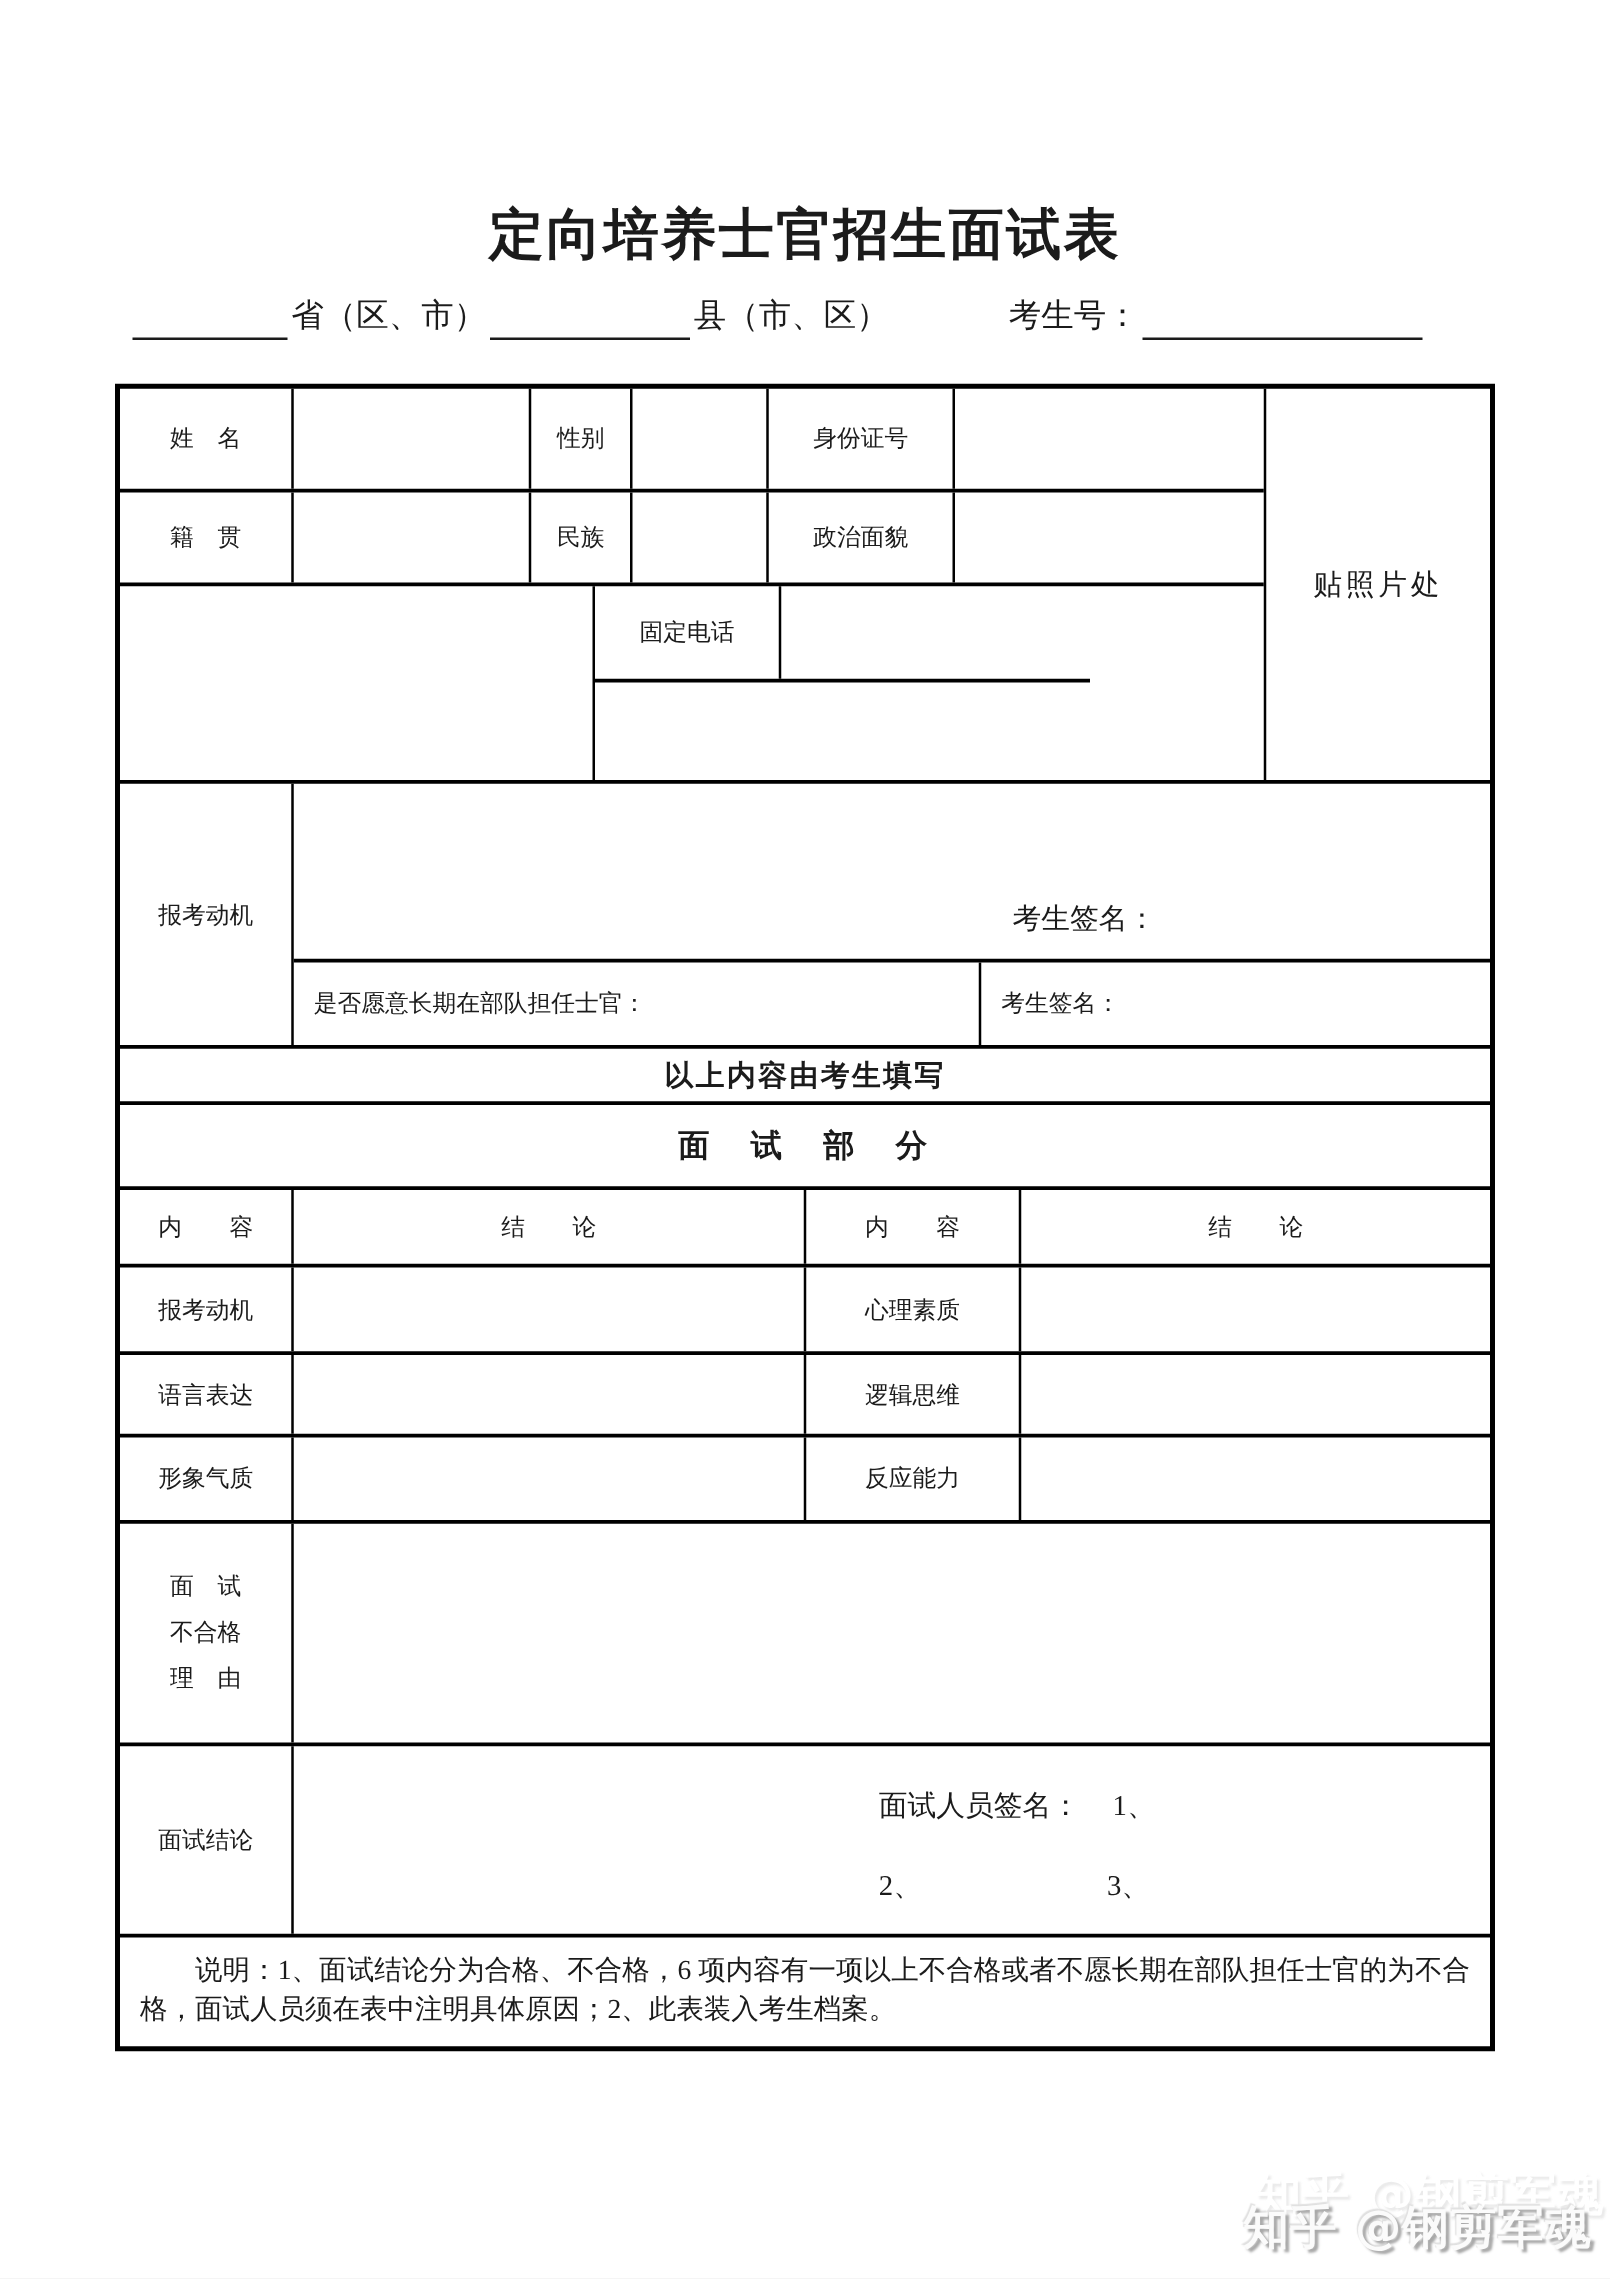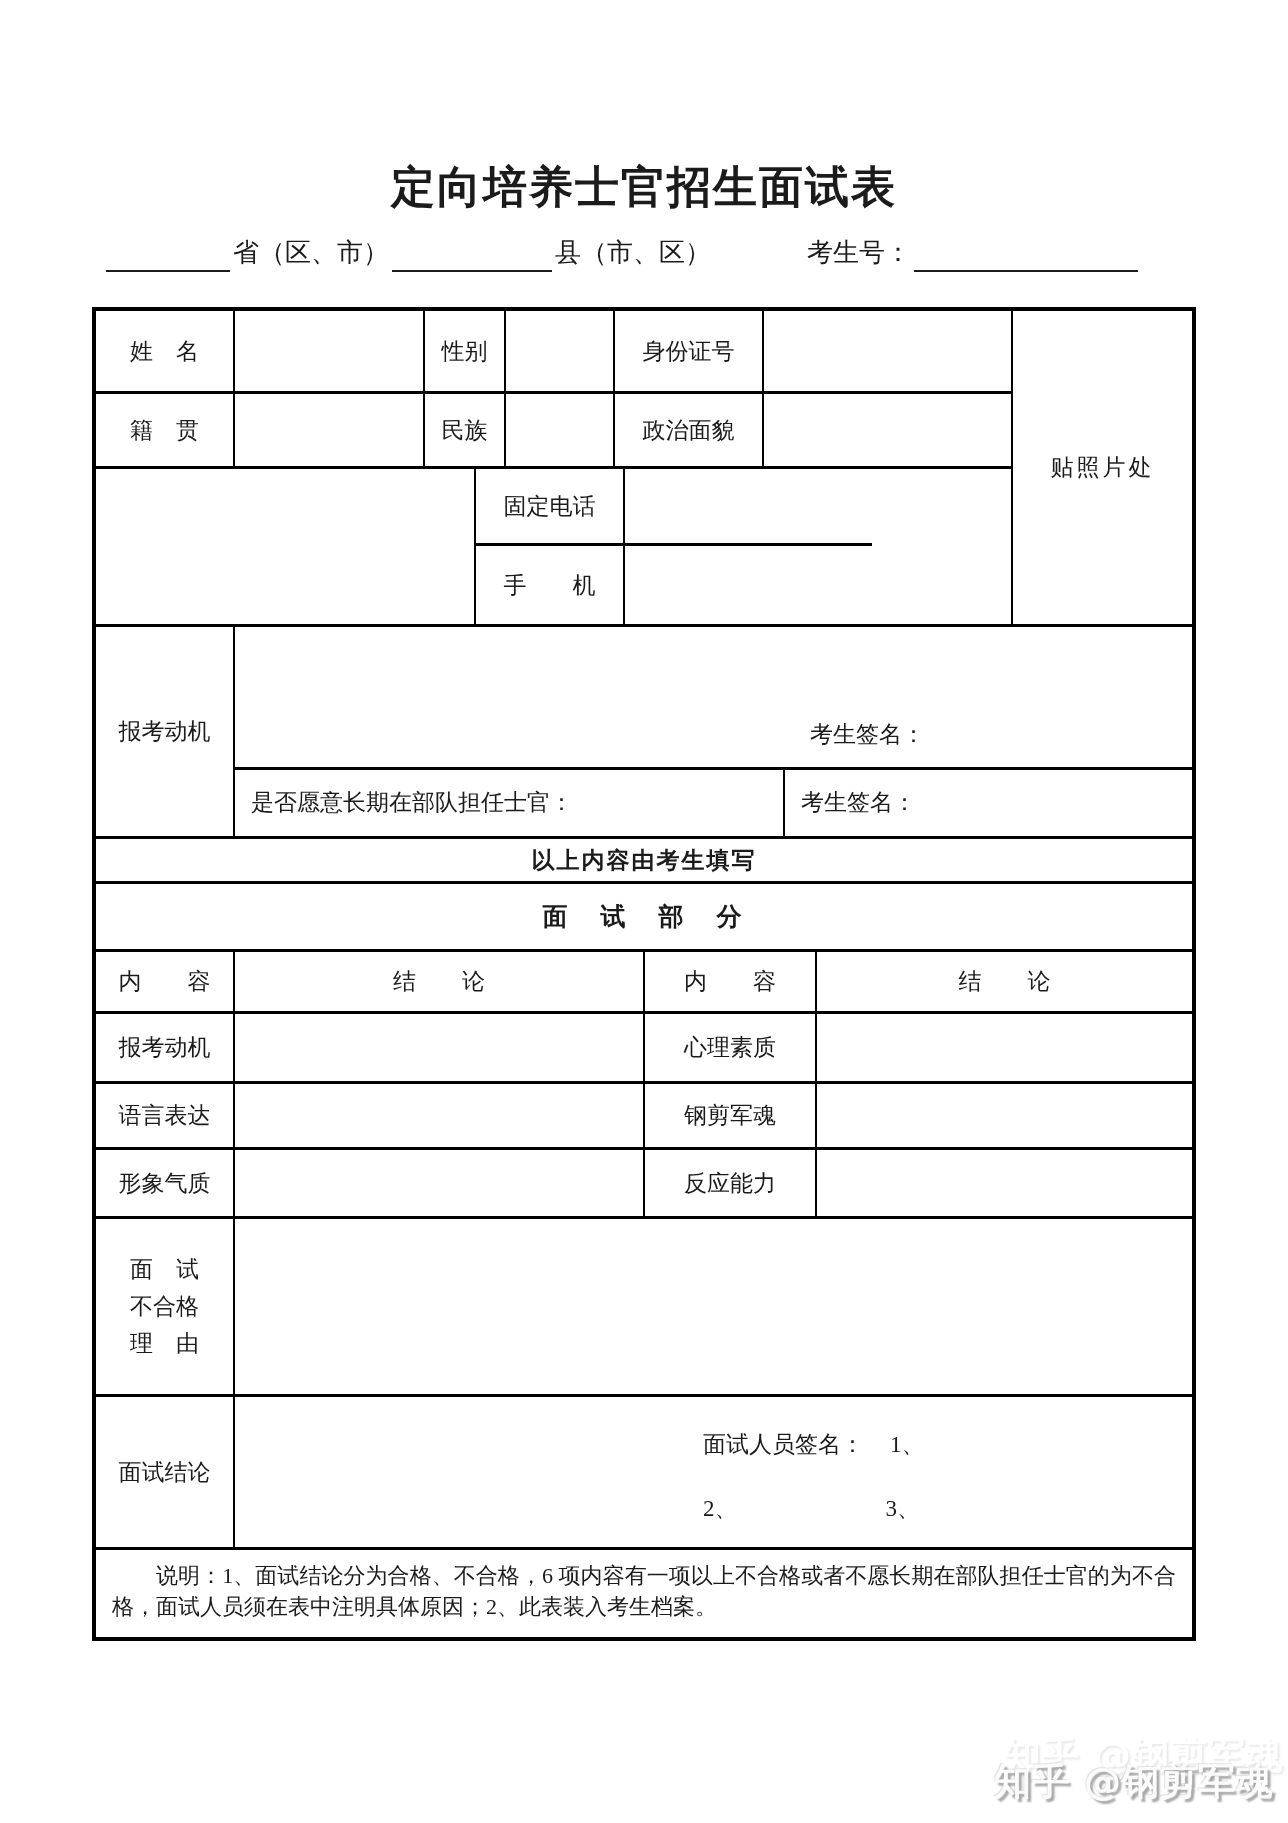--- a/index.html
+++ b/index.html
@@ -27,21 +27,21 @@
     position: absolute; top: 307px; left: 92px; width: 1104px;
     border: 4px solid #000; background: #fff;
   }
   .sec { border-bottom: 3px solid #000; display: flex; width: 1096px; }
   .sec:last-child { border-bottom: none; }
   .row { display: flex; border-bottom: 3px solid #000; }
   .top-grid { width: 915px; display: flex; flex-direction: column; }
   .top-grid .row:last-child { border-bottom: none; }
   .cell {
     border-right: 2px solid #000; display: flex; align-items: center;
-    justify-content: center; font-size: 23px; white-space: nowrap;
+    justify-content: center; font-size: 19px; white-space: nowrap;
   }
   .cell.last { border-right: none; }
   .cell.leftpad { justify-content: flex-start; padding-left: 16px; }
   .w139{width:139px}.w190{width:190px}.w81{width:81px}.w109{width:109px}
   .w149{width:149px}.w247{width:247px}.w380{width:380px}
   .w410{width:410px}.w172{width:172px}.w375{width:375px}
   .w582{width:550px}.w957{width:957px}
   .h83{height:83px}.h75{height:75px}.hCD{height:155px}
   .h70{height:70px}.h66{height:66px}.h69{height:69px}
   .phone-col { width: 396px; display: flex; flex-direction: column; }
@@ -124,21 +124,20 @@
           <div class="cell w247 last"></div>
         </div>
         <div class="row hCD">
           <div class="cell w380"></div>
           <div class="phone-col">
             <div class="pr">
               <div class="cell w149">固定电话</div>
               <div class="cell w247 last"></div>
             </div>
             <div class="pr">
-              <div class="cell w149">手　　机</div>
               <div class="cell w247 last"></div>
             </div>
           </div>
         </div>
       </div>
       <div class="photo-cell">贴照片处</div>
     </div>
 
     <div class="sec mot-sec">
       <div class="cell w139">报考动机</div>
@@ -166,21 +165,21 @@
 
     <div class="sec h70">
       <div class="cell w139">报考动机</div>
       <div class="cell w410"></div>
       <div class="cell w172">心理素质</div>
       <div class="cell w375 last"></div>
     </div>
     <div class="sec h66">
       <div class="cell w139">语言表达</div>
       <div class="cell w410"></div>
-      <div class="cell w172">钢剪军魂</div>
+      <div class="cell w172">逻辑思维</div>
       <div class="cell w375 last"></div>
     </div>
     <div class="sec h69">
       <div class="cell w139">形象气质</div>
       <div class="cell w410"></div>
       <div class="cell w172">反应能力</div>
       <div class="cell w375 last"></div>
     </div>
 
     <div class="sec fail-sec">

